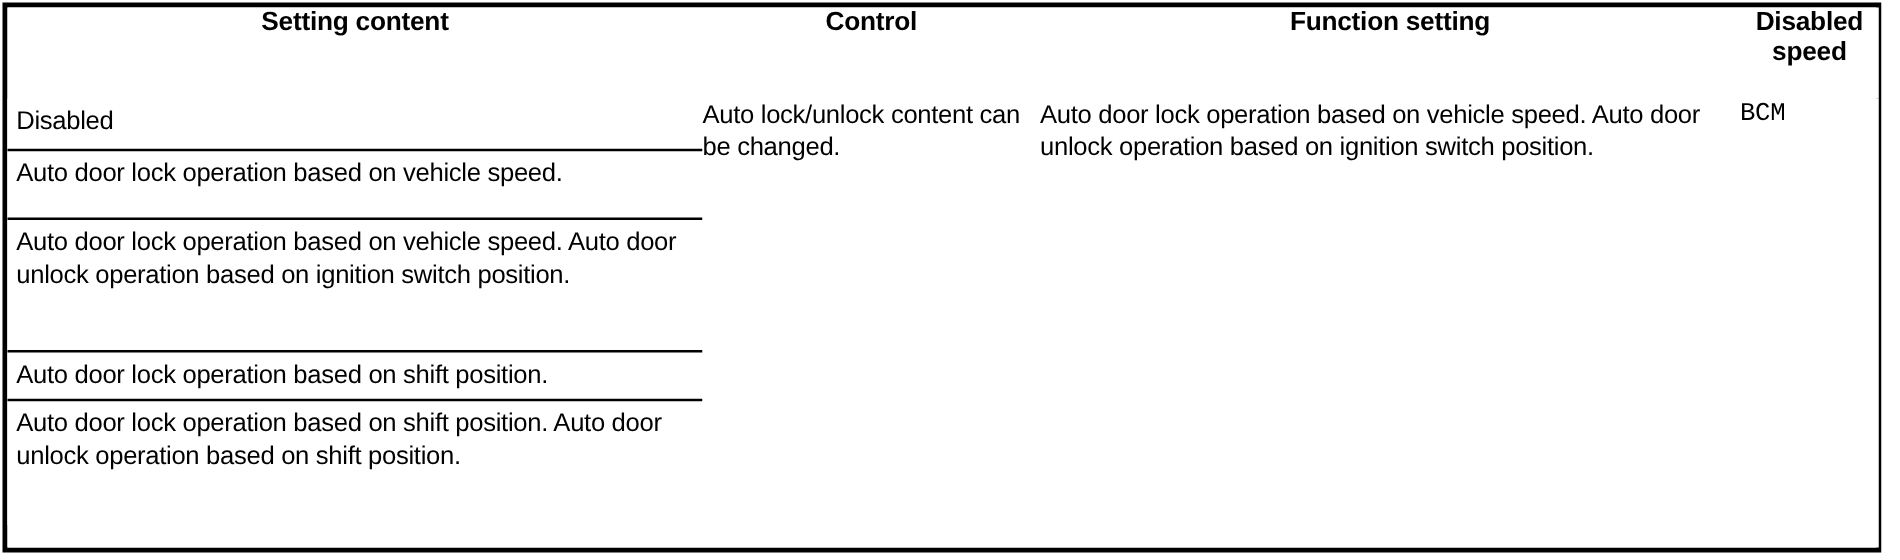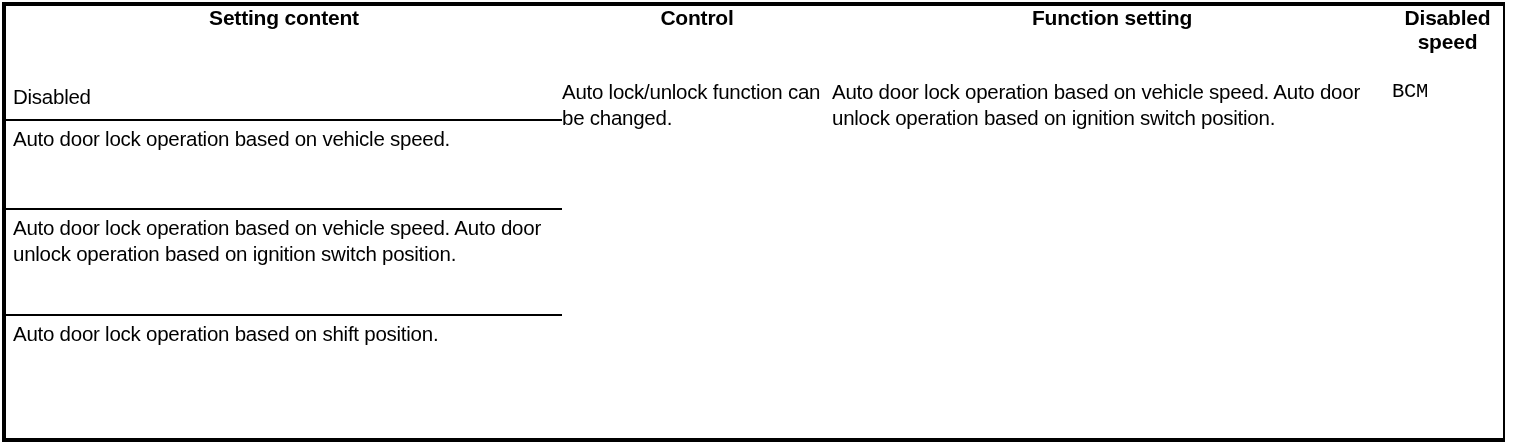--- a/index.html
+++ b/index.html
@@ -76,21 +76,21 @@
     letter-spacing: -0.25px;
     vertical-align: top;
     border-bottom: 2px solid #000000;
     box-sizing: border-box;
   }
   .sub tr:last-child td {
     border-bottom: 0;
   }
 
   .r1 { height: 41px; }
-  .r2 { height: 89px; }
+  .r2 { height: 55px; }
   .r3 { height: 106px; }
   .r4 { height: 33px; }
   .r5 { height: 100px; }
 
   
   .body-cell {
     font-size: 20.5px;
     line-height: 1.26;
     letter-spacing: -0.25px;
     padding: 0 9px;
@@ -143,25 +143,28 @@
           </tr>
           <tr>
             <td class="r2">Auto door lock operation based on vehicle speed.</td>
           </tr>
           <tr>
             <td class="r3">Auto door lock operation based on vehicle speed. Auto door unlock operation based on ignition switch position.</td>
           </tr>
           <tr>
             <td class="r4">Auto door lock operation based on shift position.</td>
           </tr>
+          <tr>
+            <td class="r5">Auto door lock operation based on shift position. Auto door unlock operation based on shift position.</td>
+          </tr>
         </tbody>
             </table>
       </td>
 
-      <td class="col-sep body-cell fn-cell">Auto lock/unlock function can be changed.</td>
+      <td class="col-sep body-cell fn-cell">Auto lock/unlock content can be changed.</td>
 
       <td class="col-sep body-cell init-cell">Auto door lock operation based on vehicle speed. Auto door unlock operation based on ignition switch position.</td>
 
       <td class="body-cell cu-cell">BCM</td>
     </tr>
   </tbody>
     </table>
 </div>
 
 </body></html>

